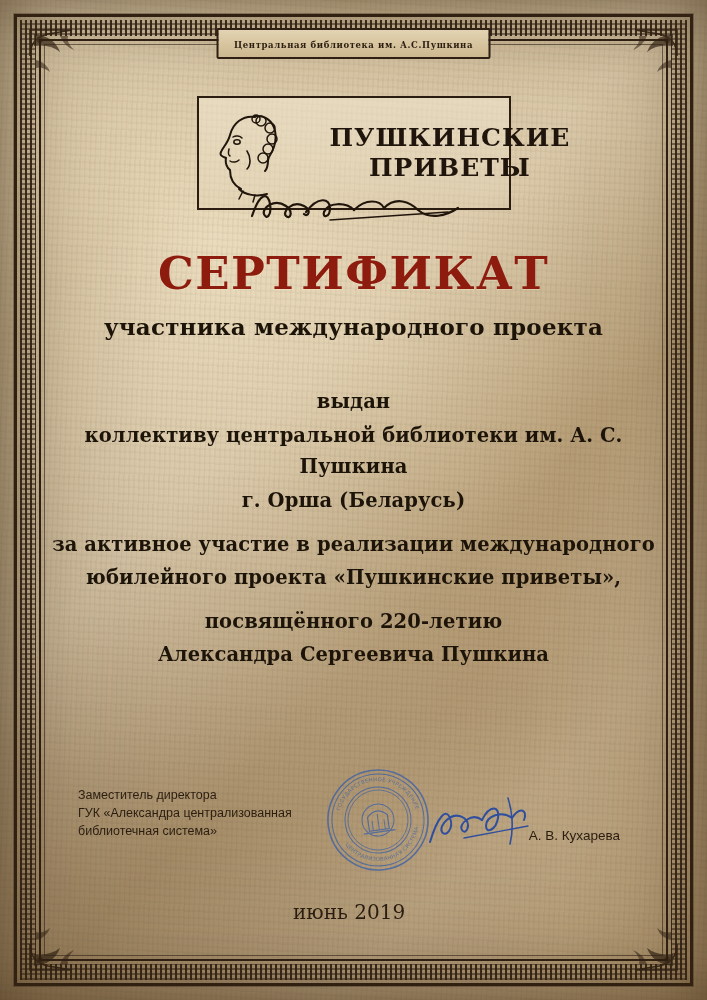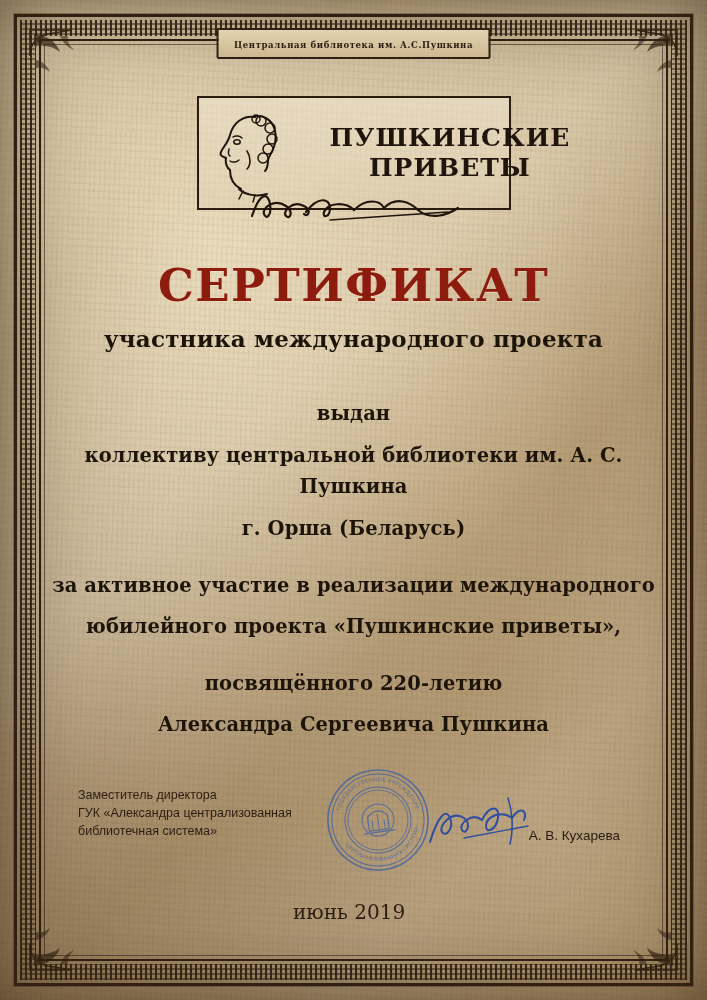--- a/index.html
+++ b/index.html
@@ -159,21 +159,21 @@
     height: 42px;
     z-index: 6;
     pointer-events: none;
   }
 
   
   .content {
     position: absolute;
     left: 52px;
     right: 52px;
-    top: 262px;
+    top: 250px;
     text-align: center;
     color: #1d1409;
     z-index: 4;
   }
   .title {
     font-family: "DejaVu Serif", serif;
     font-size: 45px;
     font-weight: bold;
     letter-spacing: 1.5px;
     color: #8d1b0e;
@@ -194,22 +194,22 @@
     margin-top: 46px;
   }
   .body-line {
     font-family: "DejaVu Serif", serif;
     font-size: 19.5px;
     font-weight: bold;
     color: #1d1409;
     line-height: 1.62;
     letter-spacing: 0.1px;
   }
-  .body-line.small-gap { margin-top: 10px; }
-  .body-line.gap { margin-top: 25px; }
+  .body-line.small-gap { margin-top: 2px; }
+  .body-line.gap { margin-top: 12px; }
 
   
   .footer {
     position: absolute;
     left: 78px;
     right: 87px;
     top: 778px;
     z-index: 4;
   }
   .footer-row {

